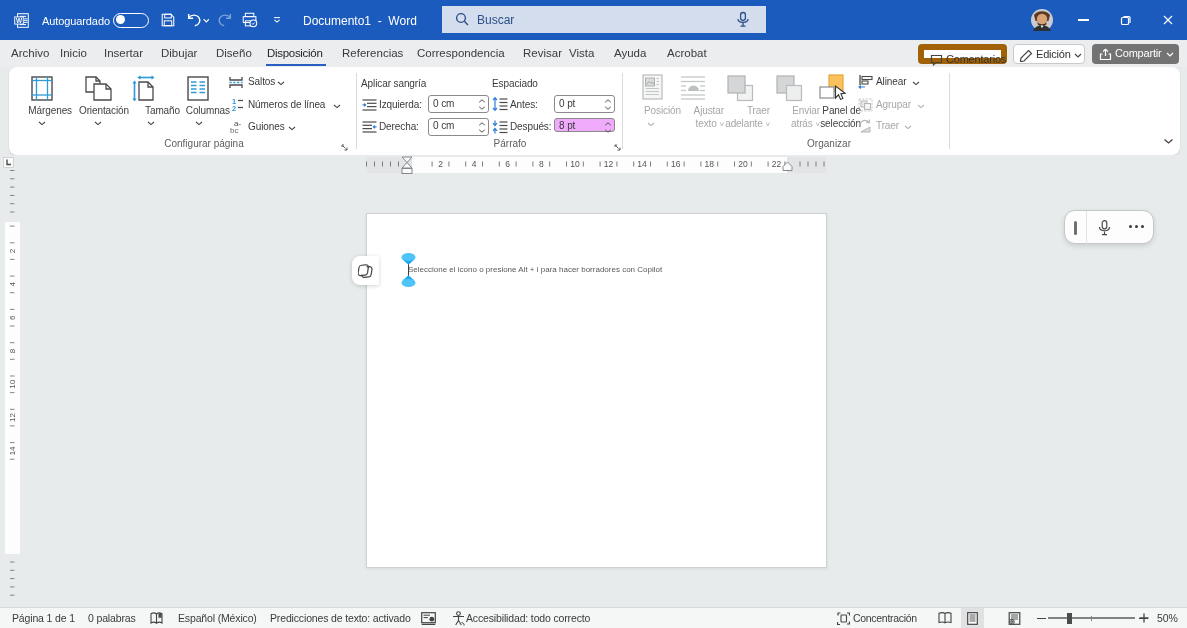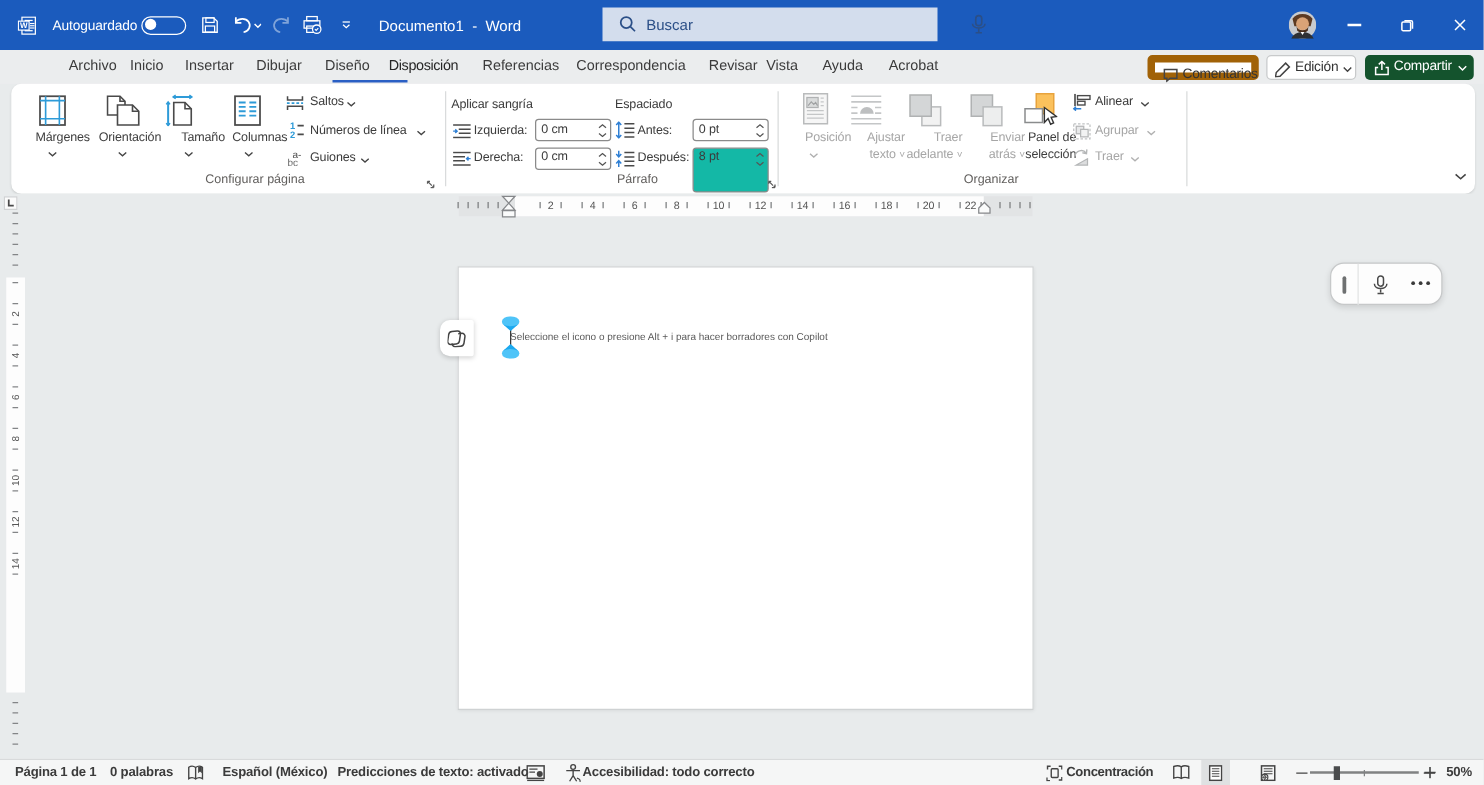--- a/index.html
+++ b/index.html
@@ -3,34 +3,34 @@
 <style>
 * { margin:0; padding:0; box-sizing:border-box; }
 html,body { width:1187px; height:628px; overflow:hidden; font-family:"Liberation Sans",sans-serif; }
 body { position:relative; background:#E8EBEC; }
 .abs { position:absolute; }
 
 #titlebar { position:absolute; left:0; top:0; width:1187px; height:40px; background:#1B5BBD; }
 #titlebar .txt { color:#fff; font-size:12px; }
 
 #menubar { position:absolute; left:0; top:40px; width:1187px; height:27px; background:#EBEDEE; }
-.tab { position:absolute; top:0; height:32px; line-height:26px; font-size:11.5px; color:#3B3B3B;margin-left:44px; }
+.tab { position:absolute; top:0; height:32px; line-height:26px; font-size:11.5px; color:#3B3B3B; }
 
 #ribbon { position:absolute; left:9px; top:67px; width:1171px; height:88px; background:#fff; border-radius:8px; box-shadow:0 1px 2px rgba(0,0,0,0.12); }
 .glabel { position:absolute; font-size:10px; color:#605E5C; top:71px;margin-left:30px; }
 .biglabel { position:absolute; font-size:10px; letter-spacing:-0.1px; color:#3E3E3E; text-align:right; }
 .rowitem { position:absolute; font-size:10px; letter-spacing:-0.1px; color:#3B3B3B; }
 .gray { color:#A6A6A6 !important; }
 .vdiv { position:absolute; top:6px; height:76px; width:1px; background:#D9DBDC; }
 
 #docarea { position:absolute; left:0; top:155px; width:1187px; height:452px; background:#E8EBEC; }
 #page { position:absolute; left:366px; top:58px; width:460.5px; height:355px; background:#fff; border:1px solid #CFD2D3; box-shadow:0 1px 3px rgba(0,0,0,0.08); }
 
 #statusbar { position:absolute; left:0; top:607px; width:1187px; height:21px; background:#F5F6F6; border-top:1px solid #D8DADB; }
-#statusbar .it { position:absolute; top:0; height:20px; line-height:20px; font-size:10.5px; letter-spacing:-0.15px; color:#3B3B3B;font-weight:bold; }
+#statusbar .it { position:absolute; top:0; height:20px; line-height:20px; font-size:10.5px; letter-spacing:-0.15px; color:#3B3B3B; }
 </style></head>
 <body>
 <div id="titlebar">
 
   <svg class="abs" style="left:14px;top:13px" width="15" height="15" viewBox="0 0 21 21">
     <rect x="5" y="1" width="15" height="19" fill="none" stroke="#fff" stroke-width="1.4"></rect>
     <rect x="8" y="4" width="9" height="1.4" fill="#fff"></rect>
       <rect x="8" y="15.5" width="9" height="1.4" fill="#fff"></rect>
     <rect x="1" y="5.5" width="12" height="10" fill="#1B5BBD" stroke="#fff" stroke-width="1.3"></rect>
     <text x="7" y="13.6" font-size="9" font-weight="bold" fill="#fff" text-anchor="middle" font-family="Liberation Sans">W</text>
@@ -71,21 +71,21 @@
   </svg>
 
   <svg class="abs" style="left:273px;top:16px" width="8" height="8" viewBox="0 0 11 9">
     <rect x="1.5" y="0.5" width="8" height="1.4" fill="#fff"></rect>
     <path d="M2 4.2 l3.5 3.2 3.5-3.2" fill="none" stroke="#fff" stroke-width="1.4"></path>
   </svg>
 
   <div class="abs txt" style="left:0;top:13.5px;width:0;"></div>
   <div class="abs txt" style="left:303px;top:13.5px;font-size:12px">Documento1&nbsp; -&nbsp; Word</div>
 
-  <div class="abs" style="left:442px;top:6px;width:268px;height:27px;background:#D3DDED;border-radius:0;margin-left:40px;">
+  <div class="abs" style="left:442px;top:6px;width:324px;height:27px;background:#D3DDED;border-radius:0;">
     <svg class="abs" style="left:13px;top:6px" width="15" height="15" viewBox="0 0 15 15">
         <circle cx="6" cy="6" r="4.4" fill="none" stroke="#2B4F87" stroke-width="1.4"></circle>
         <path d="M9.3 9.3 L13 13" stroke="#2B4F87" stroke-width="1.4"></path>
       </svg>
     <div class="abs" style="left:35px;top:6.5px;font-size:12px;color:#2B4F87">Buscar</div>
     <svg class="abs" style="left:293px;top:5px" width="16" height="17" viewBox="0 0 16 17">
         <rect x="5.6" y="1.5" width="4.8" height="8" rx="2.4" fill="none" stroke="#2B4F87" stroke-width="1.3"></rect>
         <path d="M3 8 c0 4.5 10 4.5 10 0 M8 12 v3 M5.5 15.2 h5" fill="none" stroke="#2B4F87" stroke-width="1.3"></path>
       </svg>
   </div>
@@ -133,21 +133,21 @@
   <div class="abs" style="left:1013px;top:4px;width:72px;height:20px;background:#fff;border:1px solid #C8CACB;border-radius:4px;">
     <svg class="abs" style="left:6px;top:4px" width="13" height="13" viewBox="0 0 13 13">
         <path d="M8.5 1.5 l3 3 -7.5 7.5 -3.6 0.6 0.6-3.6 z" fill="none" stroke="#444" stroke-width="1.2"></path>
       </svg>
     <div class="abs" style="left:22px;top:3px;font-size:11px;letter-spacing:-0.2px;color:#333">Edición</div>
     <svg class="abs" style="left:60px;top:8px" width="8" height="6" viewBox="0 0 8 6">
         <path d="M1 1 l3 3 3-3" fill="none" stroke="#444" stroke-width="1.2"></path>
       </svg>
   </div>
 
-  <div class="abs" style="left:1092px;top:4px;width:87px;height:20px;background:#14532d;border-radius:4px;">
+  <div class="abs" style="left:1092px;top:4px;width:87px;height:20px;background:#737373;border-radius:4px;">
     <svg class="abs" style="left:7px;top:4px" width="13" height="13" viewBox="0 0 13 13">
         <path d="M6.5 8 V1.5 M4 3.5 l2.5-2.3 L9 3.5" fill="none" stroke="#fff" stroke-width="1.2"></path>
         <path d="M3.5 6 H1.5 V11.5 H11.5 V6 H9.5" fill="none" stroke="#fff" stroke-width="1.2"></path>
       </svg>
     <div class="abs" style="left:23px;top:3px;font-size:11px;letter-spacing:-0.2px;color:#fff">Compartir</div>
     <svg class="abs" style="left:74px;top:8px" width="8" height="6" viewBox="0 0 8 6">
         <path d="M1 1 l3 3 3-3" fill="none" stroke="#fff" stroke-width="1.2"></path>
       </svg>
   </div>
 </div>
@@ -300,21 +300,21 @@
   <svg class="abs" style="left:483px;top:52.5px" width="16" height="14" viewBox="0 0 16 14">
     <path d="M3 0.5 v5 M1 3.2 l2 2.3 2-2.3 M3 13.5 v-5 M1 10.8 l2-2.3 2 2.3" fill="none" stroke="#2E7FD4" stroke-width="1.2"></path>
     <g stroke="#4A4A4A" stroke-width="1.2">
         <line x1="7.5" y1="2" x2="15.5" y2="2"></line>
         <line x1="7.5" y1="5.5" x2="15.5" y2="5.5"></line>
         <line x1="7.5" y1="9" x2="15.5" y2="9"></line>
         <line x1="7.5" y1="12.5" x2="15.5" y2="12.5"></line>
       </g>
   </svg>
   <div class="rowitem" style="left:501px;top:53.5px">Después:</div>
-  <div class="abs" style="left:545px;top:50.5px;width:61px;height:36px;background:#14b8a6;border:1px solid #8A8A8A;border-radius:3px;">
+  <div class="abs" style="left:545px;top:50.5px;width:61px;height:14px;background:#f0abfc;border:1px solid #8A8A8A;border-radius:3px;">
     <div class="rowitem" style="left:4px;top:1.5px">8 pt</div>
     <svg class="abs" style="left:49px;top:3px" width="8" height="11" viewBox="0 0 8 11">
         <path d="M1.2 3.2 l2.8-2.4 2.8 2.4 M1.2 7.8 l2.8 2.4 2.8-2.4" fill="none" stroke="#555" stroke-width="1"></path>
       </svg>
   </div>
   <div class="glabel" style="left:431px;width:80px;text-align:center">Párrafo</div>
   <svg class="abs" style="left:605px;top:77px" width="7" height="7" viewBox="0 0 7 7">
       <path d="M1 1 h2 M1 1 v2 M1.5 1.5 l3 3 M6 6 h-2.5 M6 6 v-2.5 M6 6 l-1-1" stroke="#5A5A5A" stroke-width="1"></path>
     </svg>
   <div class="vdiv" style="left:612.5px"></div>
@@ -398,21 +398,21 @@
 
   <svg class="abs" style="left:849px;top:52px" width="15" height="14" viewBox="0 0 15 14">
     <path d="M2 6 a 5 5 0 0 1 9-2.5 M11.5 0.5 l-0.3 3.4 -3.3-0.7" fill="none" stroke="#B4B6B7" stroke-width="1.1"></path>
     <path d="M3 13 l9 0 0-5 z" fill="#DCDDDE" stroke="#B4B6B7" stroke-width="1"></path>
   </svg>
   <div class="rowitem gray" style="left:867px;top:53px">Traer</div>
   <svg class="abs" style="left:895px;top:58px" width="8" height="5" viewBox="0 0 8 5">
       <path d="M1 1 l3 2.6 3-2.6" fill="none" stroke="#B0B0B0" stroke-width="1.1"></path>
     </svg>
 
-  <div class="glabel" style="left:732px;width:80px;text-align:left">Organizar</div>
+  <div class="glabel" style="left:732px;width:80px;text-align:right">Organizar</div>
   <div class="vdiv" style="left:939.5px"></div>
 
   <svg class="abs" style="left:1154px;top:71px" width="11" height="7" viewBox="0 0 11 7">
       <path d="M1.5 1.5 l4 3.5 4-3.5" fill="none" stroke="#444" stroke-width="1.3"></path>
     </svg>
 </div>
 <div id="docarea">
 
   <svg class="abs" style="left:360px;top:0px" width="480" height="20" viewBox="0 0 480 20">
       <rect x="7" y="2" width="459" height="16" fill="#E2E4E5"></rect>

